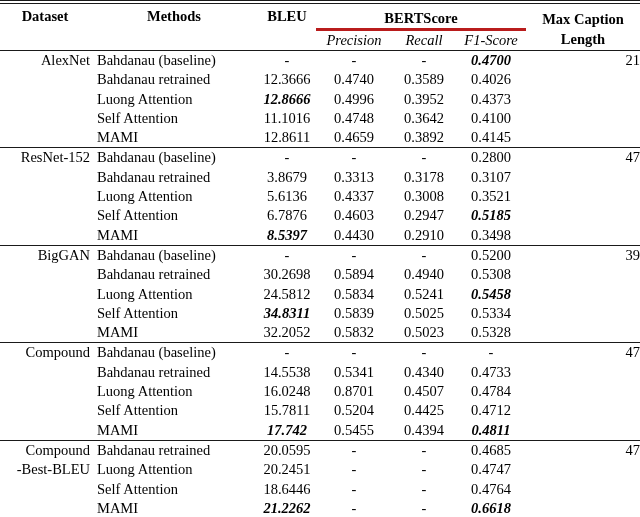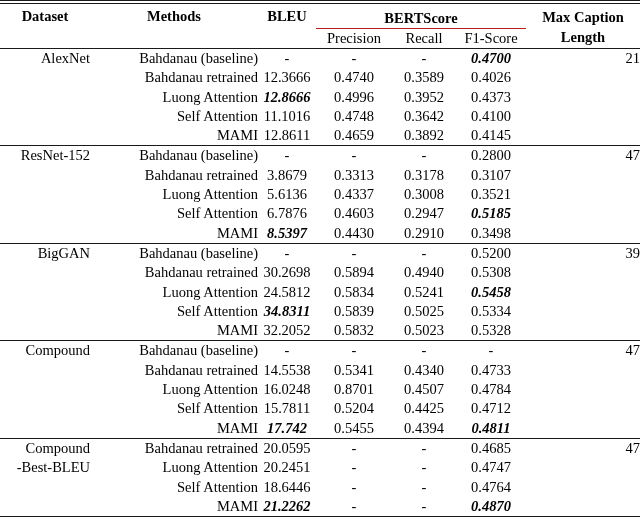--- a/index.html
+++ b/index.html
@@ -9,28 +9,28 @@
   col.c-dataset{width:90px;}
   col.c-method{width:168px;}
   col.c-bleu{width:58px;}
   col.c-prec{width:76px;}
   col.c-recall{width:64px;}
   col.c-f1{width:70px;}
   col.c-maxlen{width:114px;}
   th,td{padding:0;font-size:14.5px;font-weight:normal;vertical-align:middle;white-space:nowrap;overflow:hidden;}
   thead th{font-weight:bold;}
   thead tr.h1 th{height:23px;vertical-align:bottom;padding-bottom:1px;}
-  thead tr.h2 th{height:19px;vertical-align:middle;}
+  thead tr.h2 th{height:19px;vertical-align:middle;font-style:italic;}
   thead{border-bottom:1.5px solid #1a1a1a;}
-  th.bert{border-bottom:1px solid #b91c1c;}
+  th.bert{border-bottom:3px solid #b91c1c;}
   th.sub{font-weight:normal;}
   th.maxcap{line-height:20px;vertical-align:top;padding-top:3px;font-family:Liberation Serif, serif;}
   tbody td{height:19.3px;line-height:19.3px;}
   td.dataset{text-align:right;padding-left:8px;vertical-align:top;line-height:19.3px;}
-  td.method{text-align:right;padding-left:7px;font-family:Liberation Serif, serif;}
+  td.method{text-align:left;padding-left:7px;font-family:Liberation Serif, serif;}
   td.num{text-align:center;}
   td.maxlen{text-align:right;vertical-align:top;line-height:19.3px;}
   tr.group-start td{border-top:1.3px solid #1a1a1a;}
   .b{font-weight:bold;font-style:italic;}
 </style>
 </head>
 <body>
 
 <div class="tbl-wrap">
 <table>
@@ -238,18 +238,18 @@
       <td class="num">18.6446</td>
       <td class="num">-</td>
       <td class="num">-</td>
       <td class="num">0.4764</td>
     </tr>
     <tr>
       <td class="method">MAMI</td>
       <td class="num b">21.2262</td>
       <td class="num">-</td>
       <td class="num">-</td>
-      <td class="num b">0.4870</td>
+      <td class="num b">0.6618</td>
     </tr>
 
   </tbody>
 </table>
 </div>
 
 </body></html>

